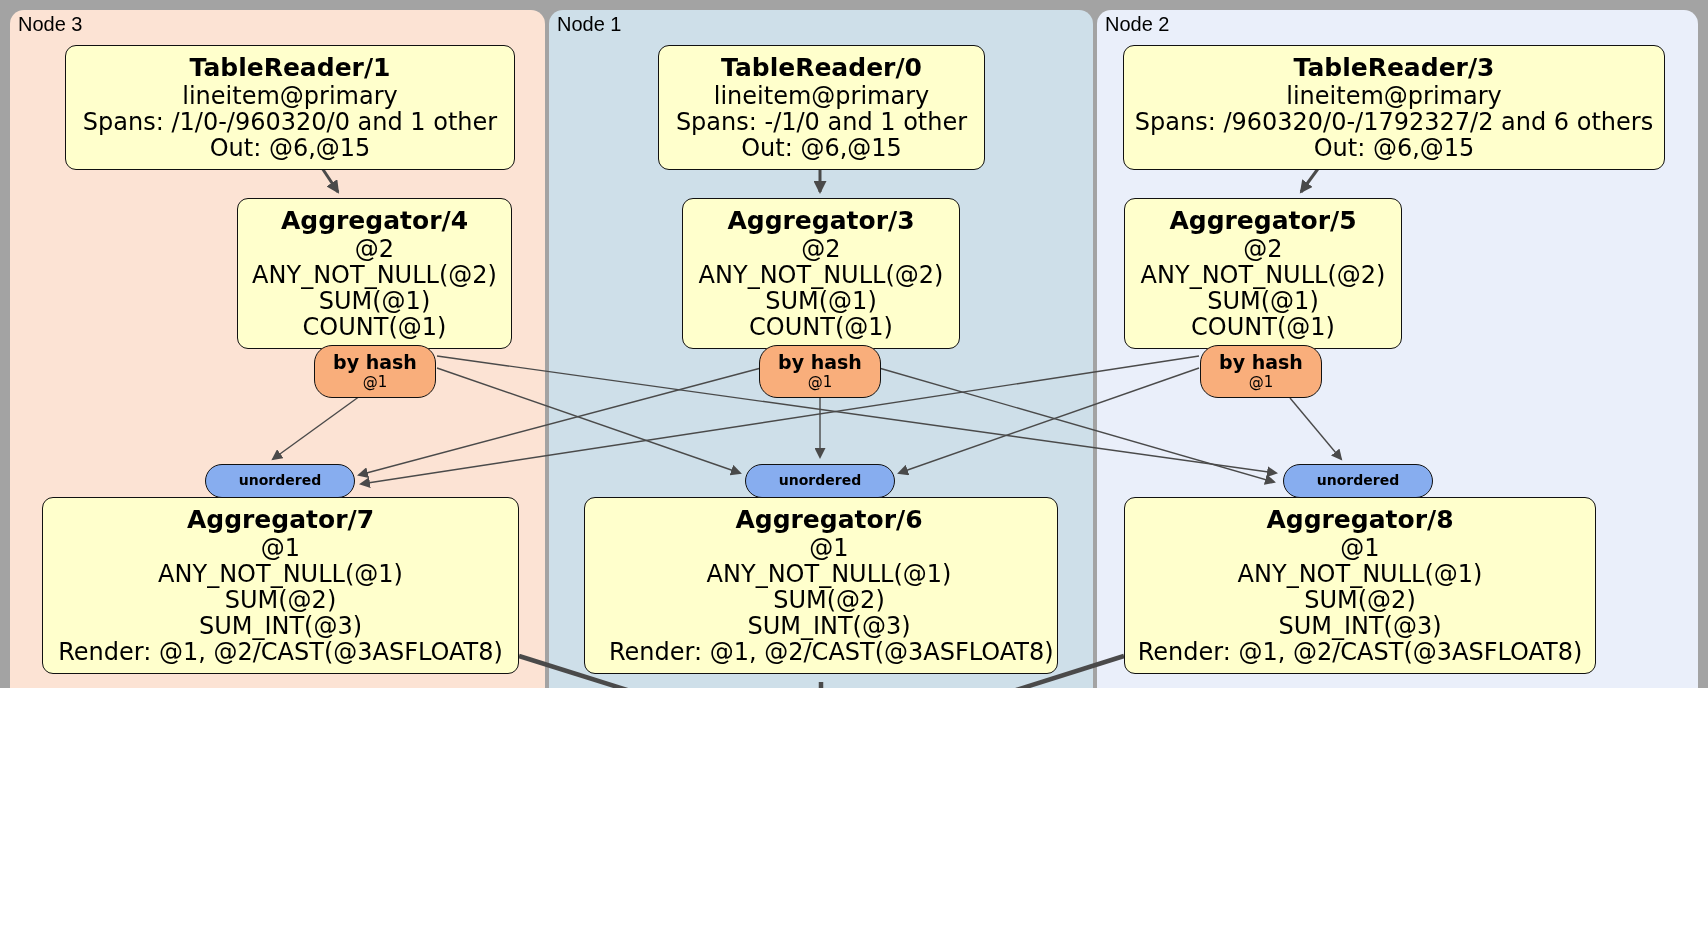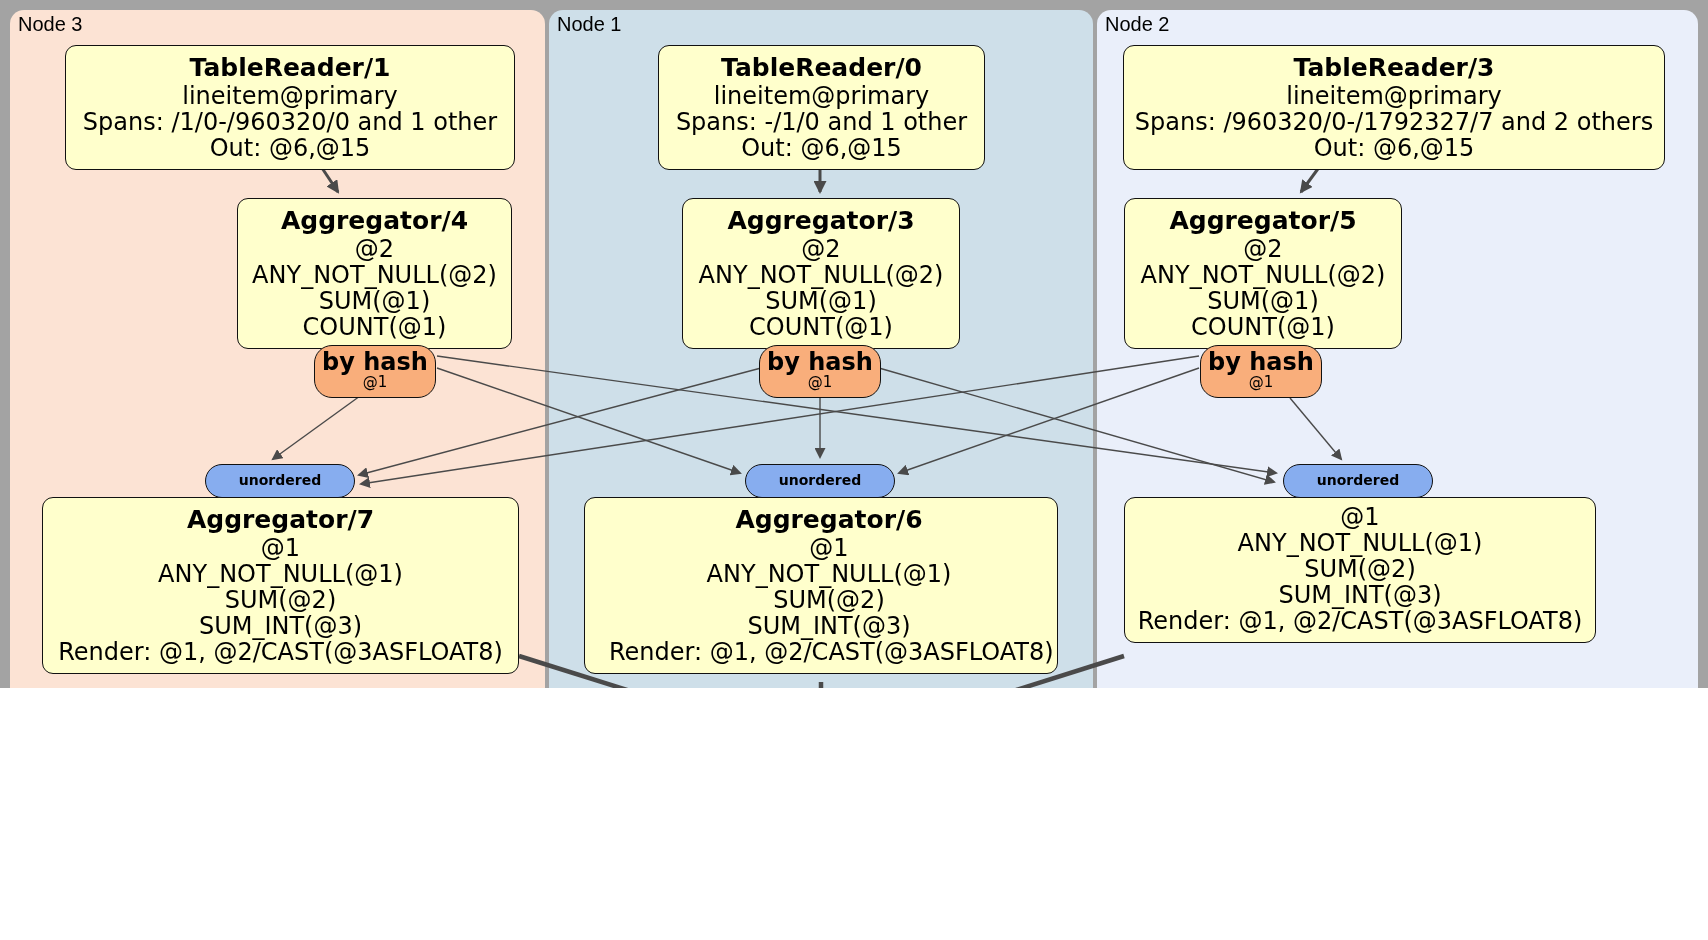--- a/index.html
+++ b/index.html
@@ -30,21 +30,21 @@
   .pline{font-size:24px;line-height:26px;white-space:nowrap;}
   .router{
     position:absolute;z-index:4;
     background:#f9ae7b;
     border:1.8px solid #111;
     border-radius:18px;
     text-align:center;
     box-sizing:border-box;
     padding-top:4px;
   }
-  .router-label{font-size:24px;font-weight:bold;line-height:24px;}
+  .router-label{font-size:19px;font-weight:bold;line-height:24px;}
   .router-key{font-size:15px;line-height:17px;}
   .stream{
     position:absolute;z-index:4;
     background:#87adef;
     border:1.8px solid #111;
     border-radius:17px;
     text-align:center;
     box-sizing:border-box;
   }
   .stream-label{font-size:14px;font-weight:bold;line-height:31px;}
@@ -112,21 +112,21 @@
   <div class="pbox" style="left: 658px; top: 45px; width: 327px; background-color: rgb(255, 255, 204);">
     <div class="ptitle">TableReader/0</div>
     <div class="pline">lineitem@primary</div>
     <div class="pline">Spans: -/1/0 and 1 other</div>
     <div class="pline">Out: @6,@15</div>
   </div>
 
   <div class="pbox" style="left: 1123px; top: 45px; width: 542px; background-color: rgb(255, 255, 204);">
     <div class="ptitle">TableReader/3</div>
     <div class="pline">lineitem@primary</div>
-    <div class="pline">Spans: /960320/0-/1792327/7 and 2 others</div>
+    <div class="pline">Spans: /960320/0-/1792327/2 and 6 others</div>
     <div class="pline">Out: @6,@15</div>
   </div>
 
   <div class="pbox" style="left: 237px; top: 198px; width: 275px; background-color: rgb(255, 255, 204);">
     <div class="ptitle">Aggregator/4</div>
     <div class="pline">@2</div>
     <div class="pline">ANY_NOT_NULL(@2)</div>
     <div class="pline">SUM(@1)</div>
     <div class="pline">COUNT(@1)</div>
   </div>
@@ -182,20 +182,21 @@
   <div class="pbox" style="left: 584px; top: 497px; width: 474px; background-color: rgb(255, 255, 204); padding-left: 24px;">
     <div class="ptitle">Aggregator/6</div>
     <div class="pline">@1</div>
     <div class="pline">ANY_NOT_NULL(@1)</div>
     <div class="pline">SUM(@2)</div>
     <div class="pline">SUM_INT(@3)</div>
     <div class="pline">Render: @1, @2/CAST(@3ASFLOAT8)</div>
   </div>
 
   <div class="pbox" style="left: 1124px; top: 497px; width: 472px; background-color: rgb(255, 255, 204);">
+    <div class="ptitle">Aggregator/8</div>
     <div class="pline">@1</div>
     <div class="pline">ANY_NOT_NULL(@1)</div>
     <div class="pline">SUM(@2)</div>
     <div class="pline">SUM_INT(@3)</div>
     <div class="pline">Render: @1, @2/CAST(@3ASFLOAT8)</div>
   </div>
 
   <div class="stream" style="left: 747px; top: 716px; width: 150px; height: 34px; background-color: rgb(135, 173, 239);">
     <div class="stream-label">unordered</div>
   </div>

